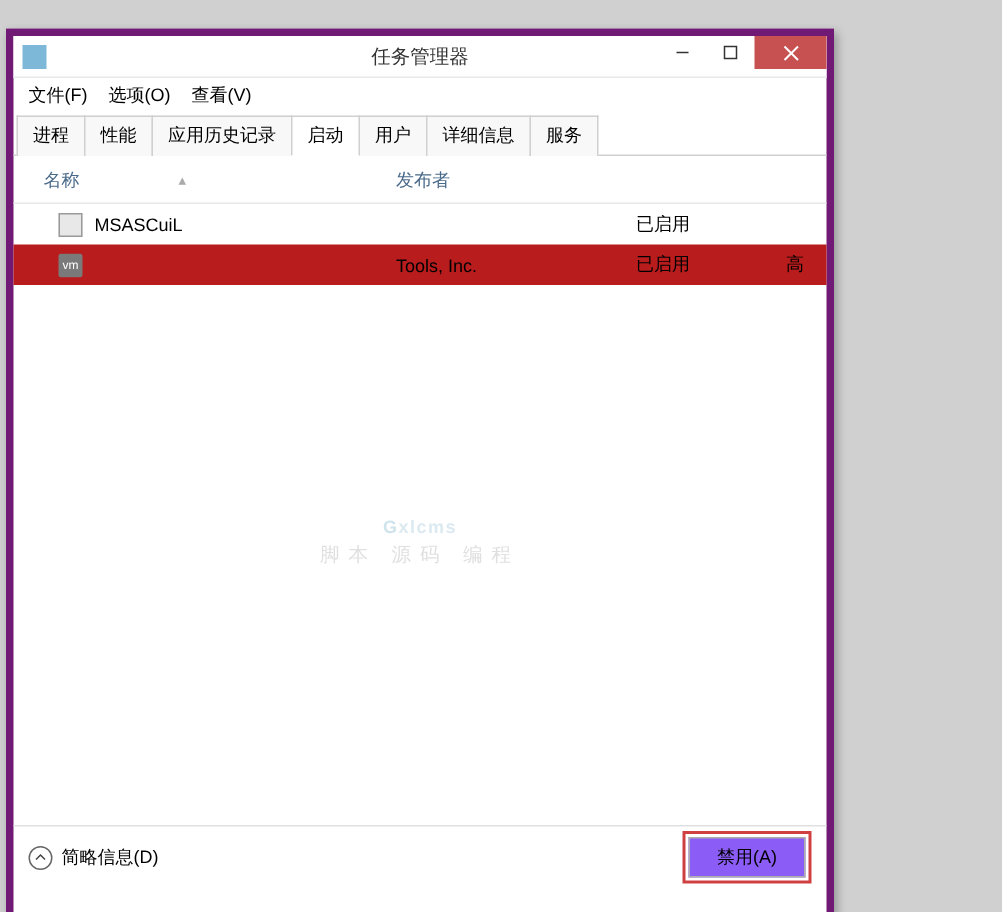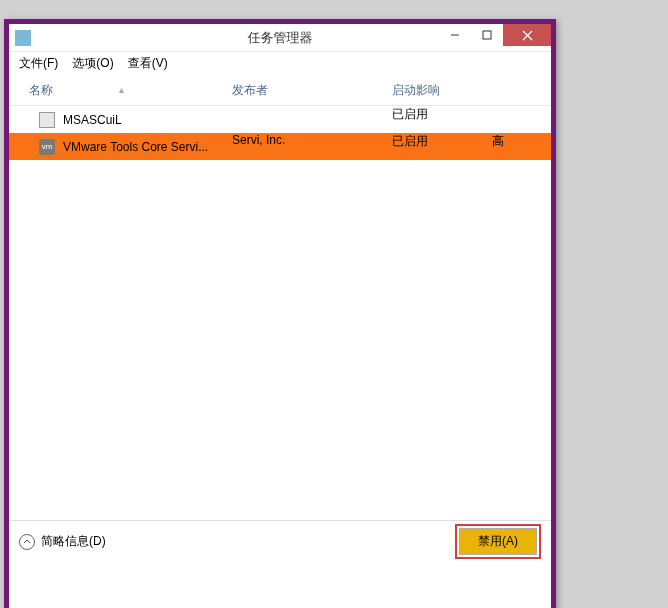--- a/index.html
+++ b/index.html
@@ -14,41 +14,41 @@
 .win-btn svg { display: block; }
 .menubar { height: 22px; display: flex; align-items: center; padding: 0 4px; gap: 2px; text-align: right; }
 .menu-item { padding: 2px 6px; cursor: pointer; }
 .tabs { display: flex; border-bottom: 1px solid #d0d0d0; padding-left: 2px; margin-top: 2px; }
 .tab { padding: 4px 10px; border: 1px solid #d0d0d0; border-bottom: none; background: #f8f8f8; margin-right: -1px; cursor: pointer; position: relative; top: 1px; }
 .tab.active { background: #fff; border-bottom: 1px solid #fff; z-index: 2; }
 .content { position: relative; height: 488px; }
 .table-header { display: flex; padding: 8px 0 6px 0; border-bottom: 1px solid #e8e8e8; color: #4a6a8a; }
 .col { padding: 0 8px; }
 .col-name { width: 215px; padding-left: 20px; position: relative; }
-.col-pub { width: 160px; }
+.col-pub { width: 160px; margin-left: 32px; }
 .col-status { width: 100px; }
 .col-impact { flex: 1; }
 .sort-arrow { position: absolute; left: 110px; top: 2px; color: #aaa; font-size: 10px; }
 .table-body { }
-.row { display: flex; height: 27px; }
-.row.selected { background: #f97316; }
+.row { display: flex; align-items: center; height: 27px; }
+.row.selected { background: #b91c1c; }
 .row-icon { width: 16px; height: 16px; margin-left: 30px; margin-right: 8px; flex-shrink: 0; }
 .icon-ms { background: #e8e8e8; border: 1px solid #999; }
 .icon-vm { background: #7a7a7a; color: #fff; font-size: 8px; display: flex; align-items: center; justify-content: center; border-radius: 2px; }
 .row .col-name { width: 215px; padding-left: 0; display: flex; align-items: center; white-space: nowrap; overflow: hidden; }
 .row .col-name .txt { overflow: hidden; text-overflow: ellipsis; }
 .watermark { position: absolute; left: 50%; top: 50%; transform: translate(-50%, -50%); text-align: center; pointer-events: none; opacity: 0.5; }
 .watermark .big { font-size: 42px; font-weight: bold; color: #b8d4e3; letter-spacing: 1px; }
 .watermark .big .g { color: #a0c8da; }
 .watermark .small { font-size: 13px; color: #c0c0c0; letter-spacing: 6px; margin-top: -4px; }
 .footer { position: absolute; bottom: 0; left: 0; right: 0; height: 42px; border-top: 1px solid #e0e0e0; display: flex; align-items: center; padding: 0 10px; justify-content: center; }
 .fewer { display: flex; align-items: center; gap: 6px; cursor: pointer; }
 .fewer-icon { width: 16px; height: 16px; border: 1px solid #666; border-radius: 50%; display: flex; align-items: center; justify-content: center; }
 .disable-wrap { margin-left: auto; border: 2px solid #d04040; padding: 2px; }
-.disable-btn { padding: 4px 18px; border: 1px solid #adadad; background: #eab308; cursor: pointer; }
+.disable-btn { padding: 4px 18px; border: 1px solid #adadad; background: #8b5cf6; cursor: pointer; }
 </style>
 </head>
 <body>
 
 <div class="window">
   <div class="titlebar">
     <div class="titlebar-icon"></div>
     <div class="titlebar-title">任务管理器</div>
     <div class="win-controls">
       <div class="win-btn">
@@ -69,50 +69,61 @@
         </div>
     </div>
   </div>
 
   <div class="menubar">
     <div class="menu-item">文件(F)</div>
     <div class="menu-item">选项(O)</div>
     <div class="menu-item">查看(V)</div>
   </div>
 
+  <div class="tabs">
+    <div class="tab">进程</div>
+    <div class="tab">性能</div>
+    <div class="tab">应用历史记录</div>
+    <div class="tab active">启动</div>
+    <div class="tab">用户</div>
+    <div class="tab">详细信息</div>
+    <div class="tab">服务</div>
+  </div>
 
   <div class="content">
     <div class="table-header">
       <div class="col col-name">
         <span>名称</span>
         <span class="sort-arrow">▴</span>
       </div>
       <div class="col col-pub">发布者</div>
-      <div class="col col-impact">启动影响</div>
     </div>
     <div class="table-body" id="tbody">
         <div class="row">
           <div class="col-name">
             <div class="row-icon icon-ms"></div>
             <span class="txt">MSASCuiL</span>
           </div>
           <div class="col col-pub"></div>
           <div class="col col-status">已启用</div>
         </div>
         <div class="row selected">
           <div class="col-name">
             <div class="row-icon icon-vm">vm</div>
-            <span class="txt">VMware Tools Core Servi...</span>
           </div>
-          <div class="col col-pub">Servi, Inc.</div>
+          <div class="col col-pub">Tools, Inc.</div>
           <div class="col col-status">已启用</div>
           <div class="col col-impact">高</div>
         </div>
       </div>
 
+    <div class="watermark">
+      <div class="big"><span class="g">G</span><span>xlcms</span></div>
+      <div class="small">脚本 源码 编程</div>
+    </div>
 
     <div class="footer">
       <div class="fewer">
         <div class="fewer-icon">
             <svg width="8" height="8">
               <polyline points="1,5 4,2 7,5" fill="none" stroke="#444" stroke-width="1"></polyline>
             </svg>
           </div>
         <span>简略信息(D)</span>
       </div>

